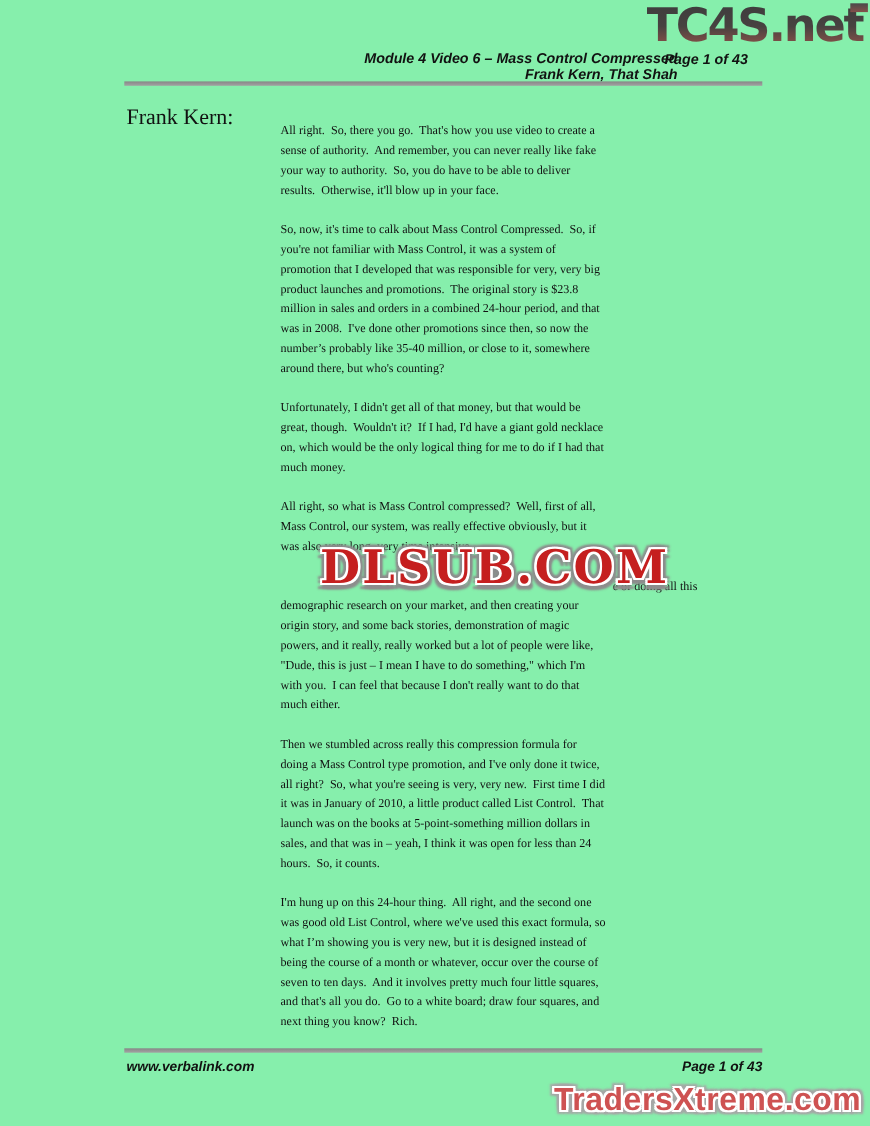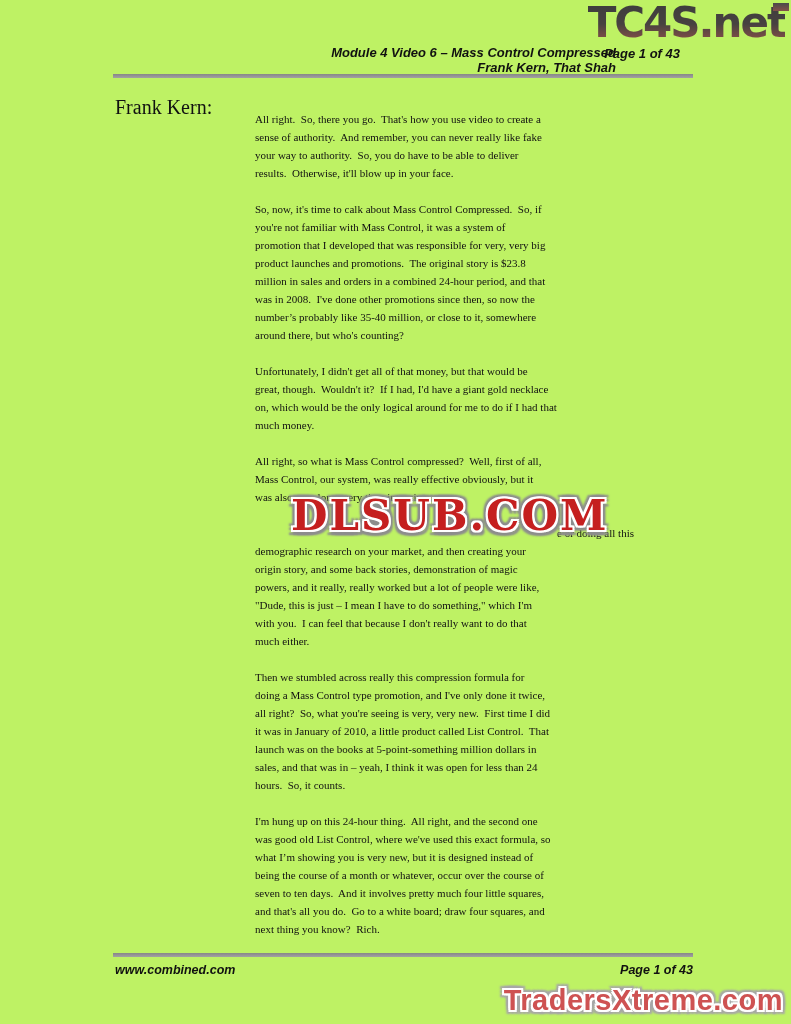--- a/index.html
+++ b/index.html
@@ -1,19 +1,19 @@
 <!DOCTYPE html>
 <html><head>
 <meta charset="utf-8">
 <style>
   html,body{margin:0;padding:0;background:#ffffff;}
   .page{
     position:relative;
     width:791px;height:1024px;
-    background:#bef264;
+    background:#86efac;
     overflow:hidden;
     font-family:"Liberation Serif", serif;
   }
 
   
   .tc4s{
     position:absolute;top:1px;right:6px;
     font-family:"DejaVu Sans", sans-serif;
     font-weight:bold;
     font-size:42px;line-height:44px;letter-spacing:-2px;
@@ -128,21 +128,21 @@
     <p class="para">So, now, it's time to calk about Mass Control Compressed.  So, if
 you're not familiar with Mass Control, it was a system of
 promotion that I developed that was responsible for very, very big
 product launches and promotions.  The original story is $23.8
 million in sales and orders in a combined 24-hour period, and that
 was in 2008.  I've done other promotions since then, so now the
 number’s probably like 35-40 million, or close to it, somewhere
 around there, but who's counting?</p>
     <p class="para">Unfortunately, I didn't get all of that money, but that would be
 great, though.  Wouldn't it?  If I had, I'd have a giant gold necklace
-on, which would be the only logical around for me to do if I had that
+on, which would be the only logical thing for me to do if I had that
 much money.</p>
     <p class="para">All right, so what is Mass Control compressed?  Well, first of all,
 Mass Control, our system, was really effective obviously, but it
 was also very long, very time intensive.</p>
     <p class="para para-obscured">e or doing all this
 demographic research on your market, and then creating your
 origin story, and some back stories, demonstration of magic
 powers, and it really, really worked but a lot of people were like,
 "Dude, this is just – I mean I have to do something," which I'm
 with you.  I can feel that because I don't really want to do that
@@ -159,17 +159,17 @@
 what I’m showing you is very new, but it is designed instead of
 being the course of a month or whatever, occur over the course of
 seven to ten days.  And it involves pretty much four little squares,
 and that's all you do.  Go to a white board; draw four squares, and
 next thing you know?  Rich.</p>
   </div>
 
   <div class="dlsub">DLSUB.COM</div>
 
   <div class="rule rule-bottom"></div>
-  <div class="footer-site">www.combined.com</div>
+  <div class="footer-site">www.verbalink.com</div>
   <div class="footer-page-number">Page 1 of 43</div>
   <div class="tradersxtreme">TradersXtreme.com</div>
 
 </div>
 
 </body></html>

